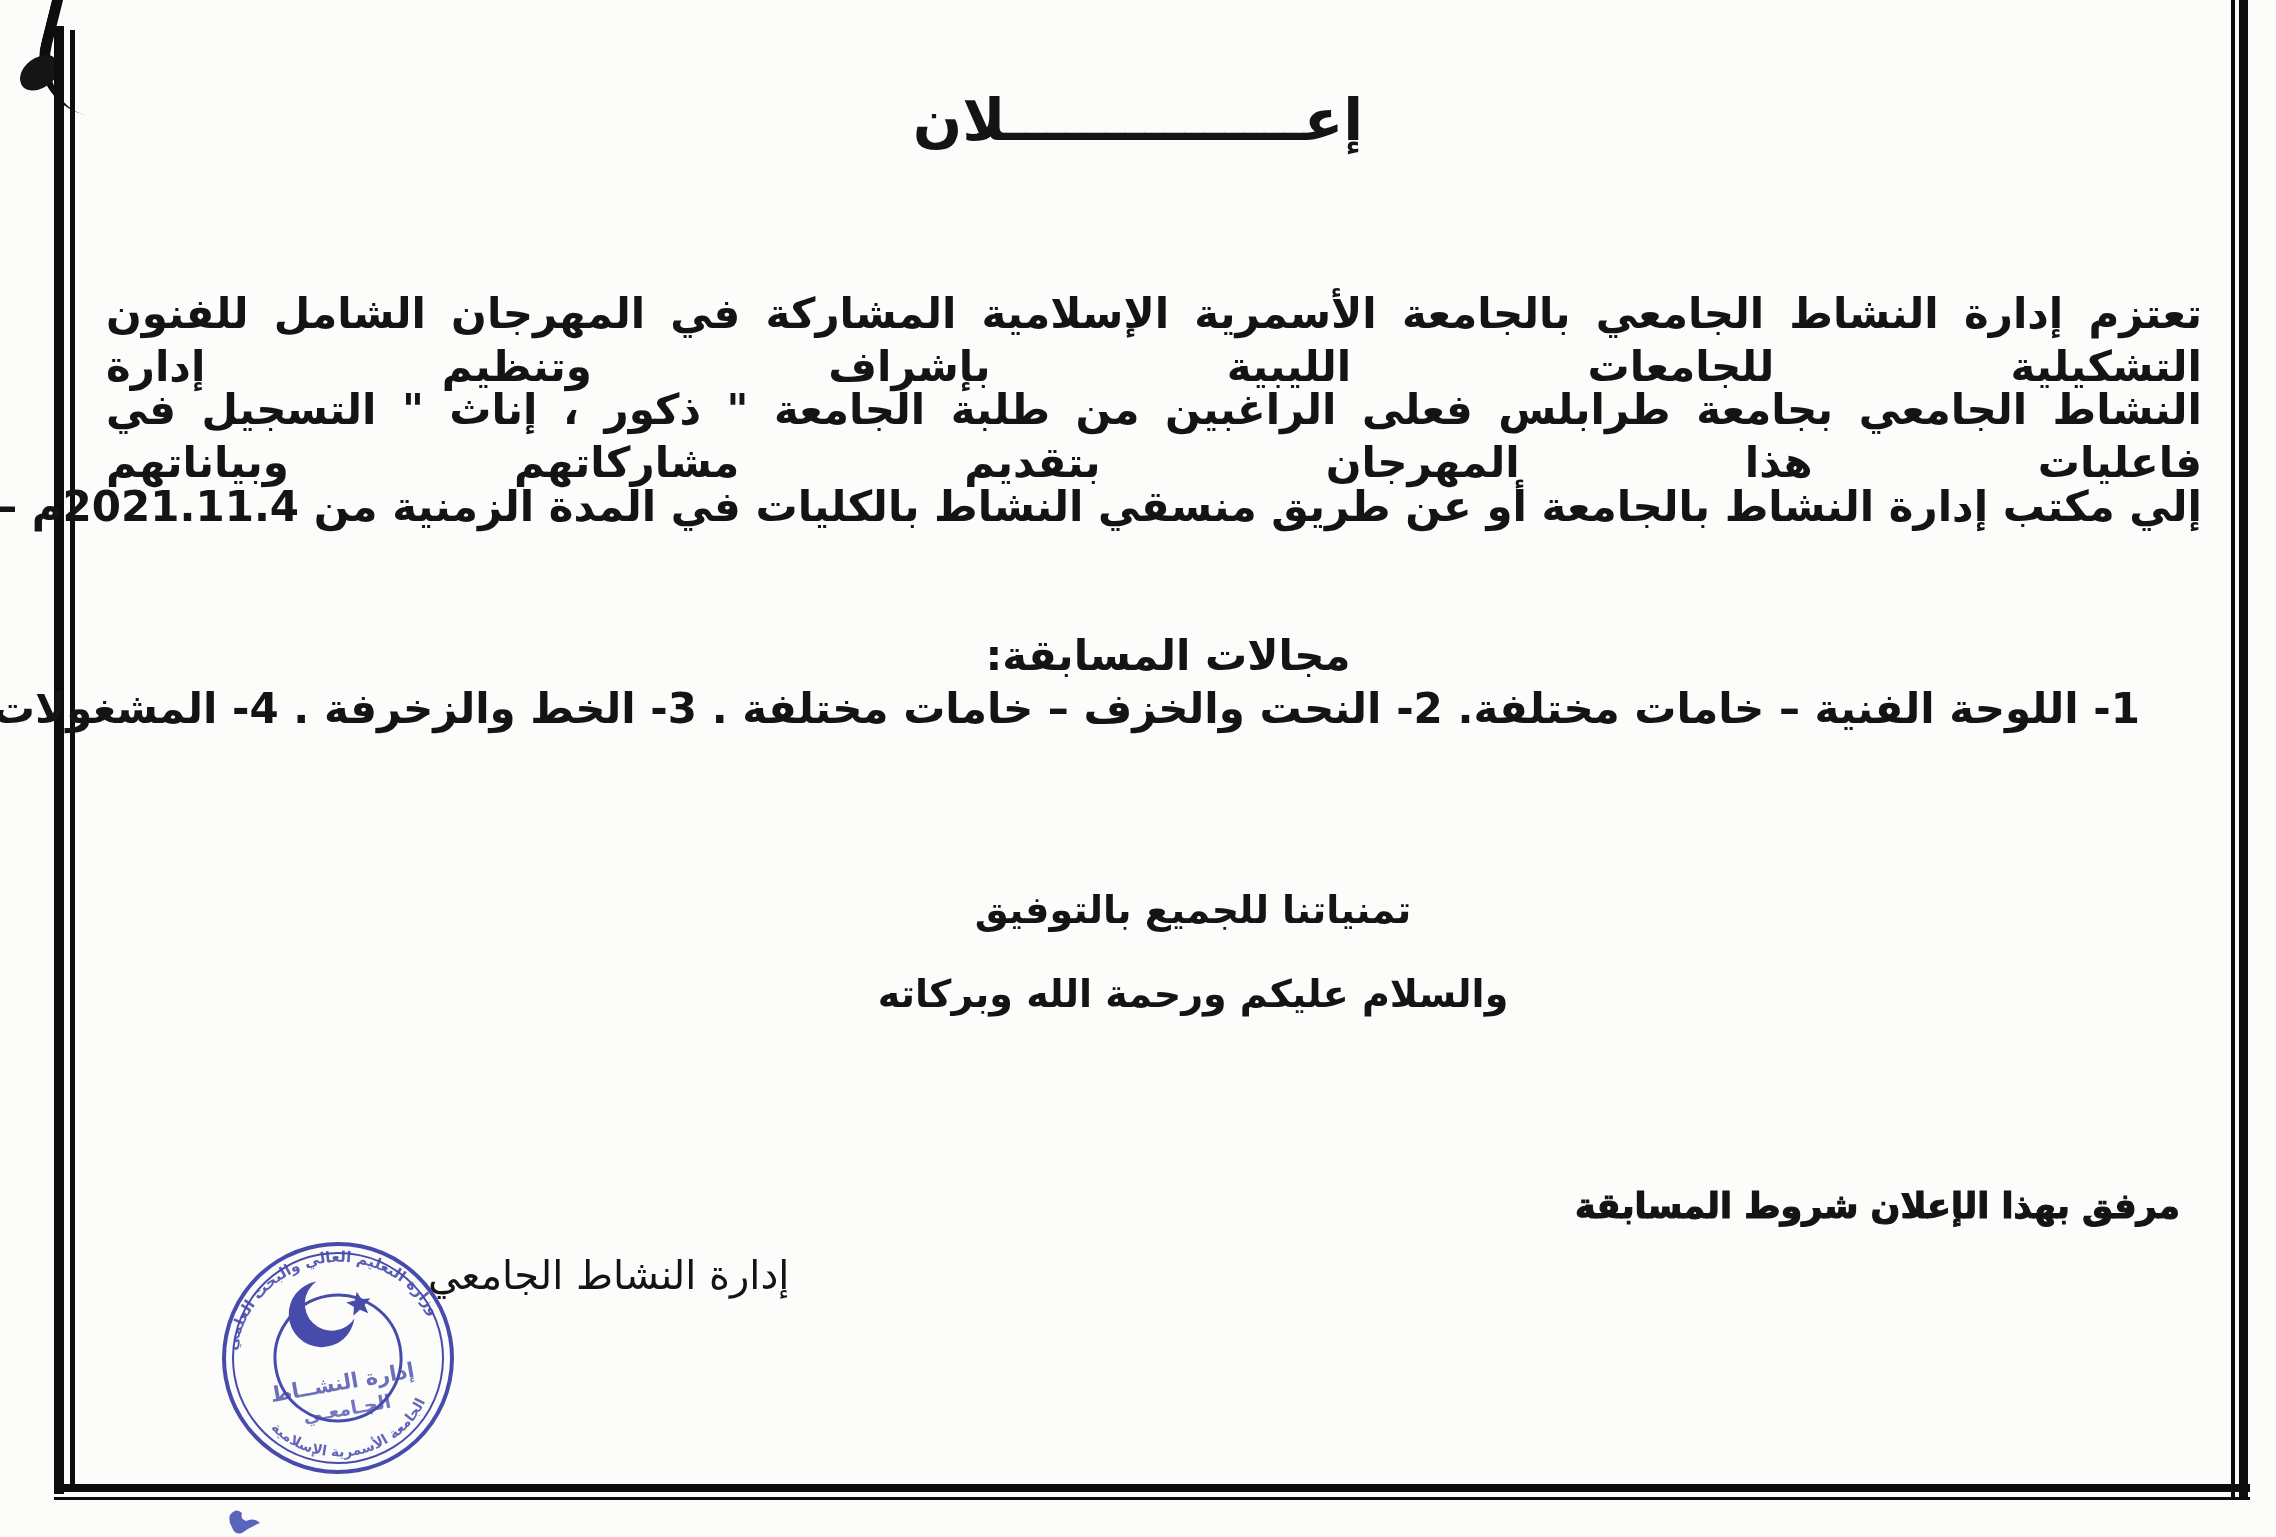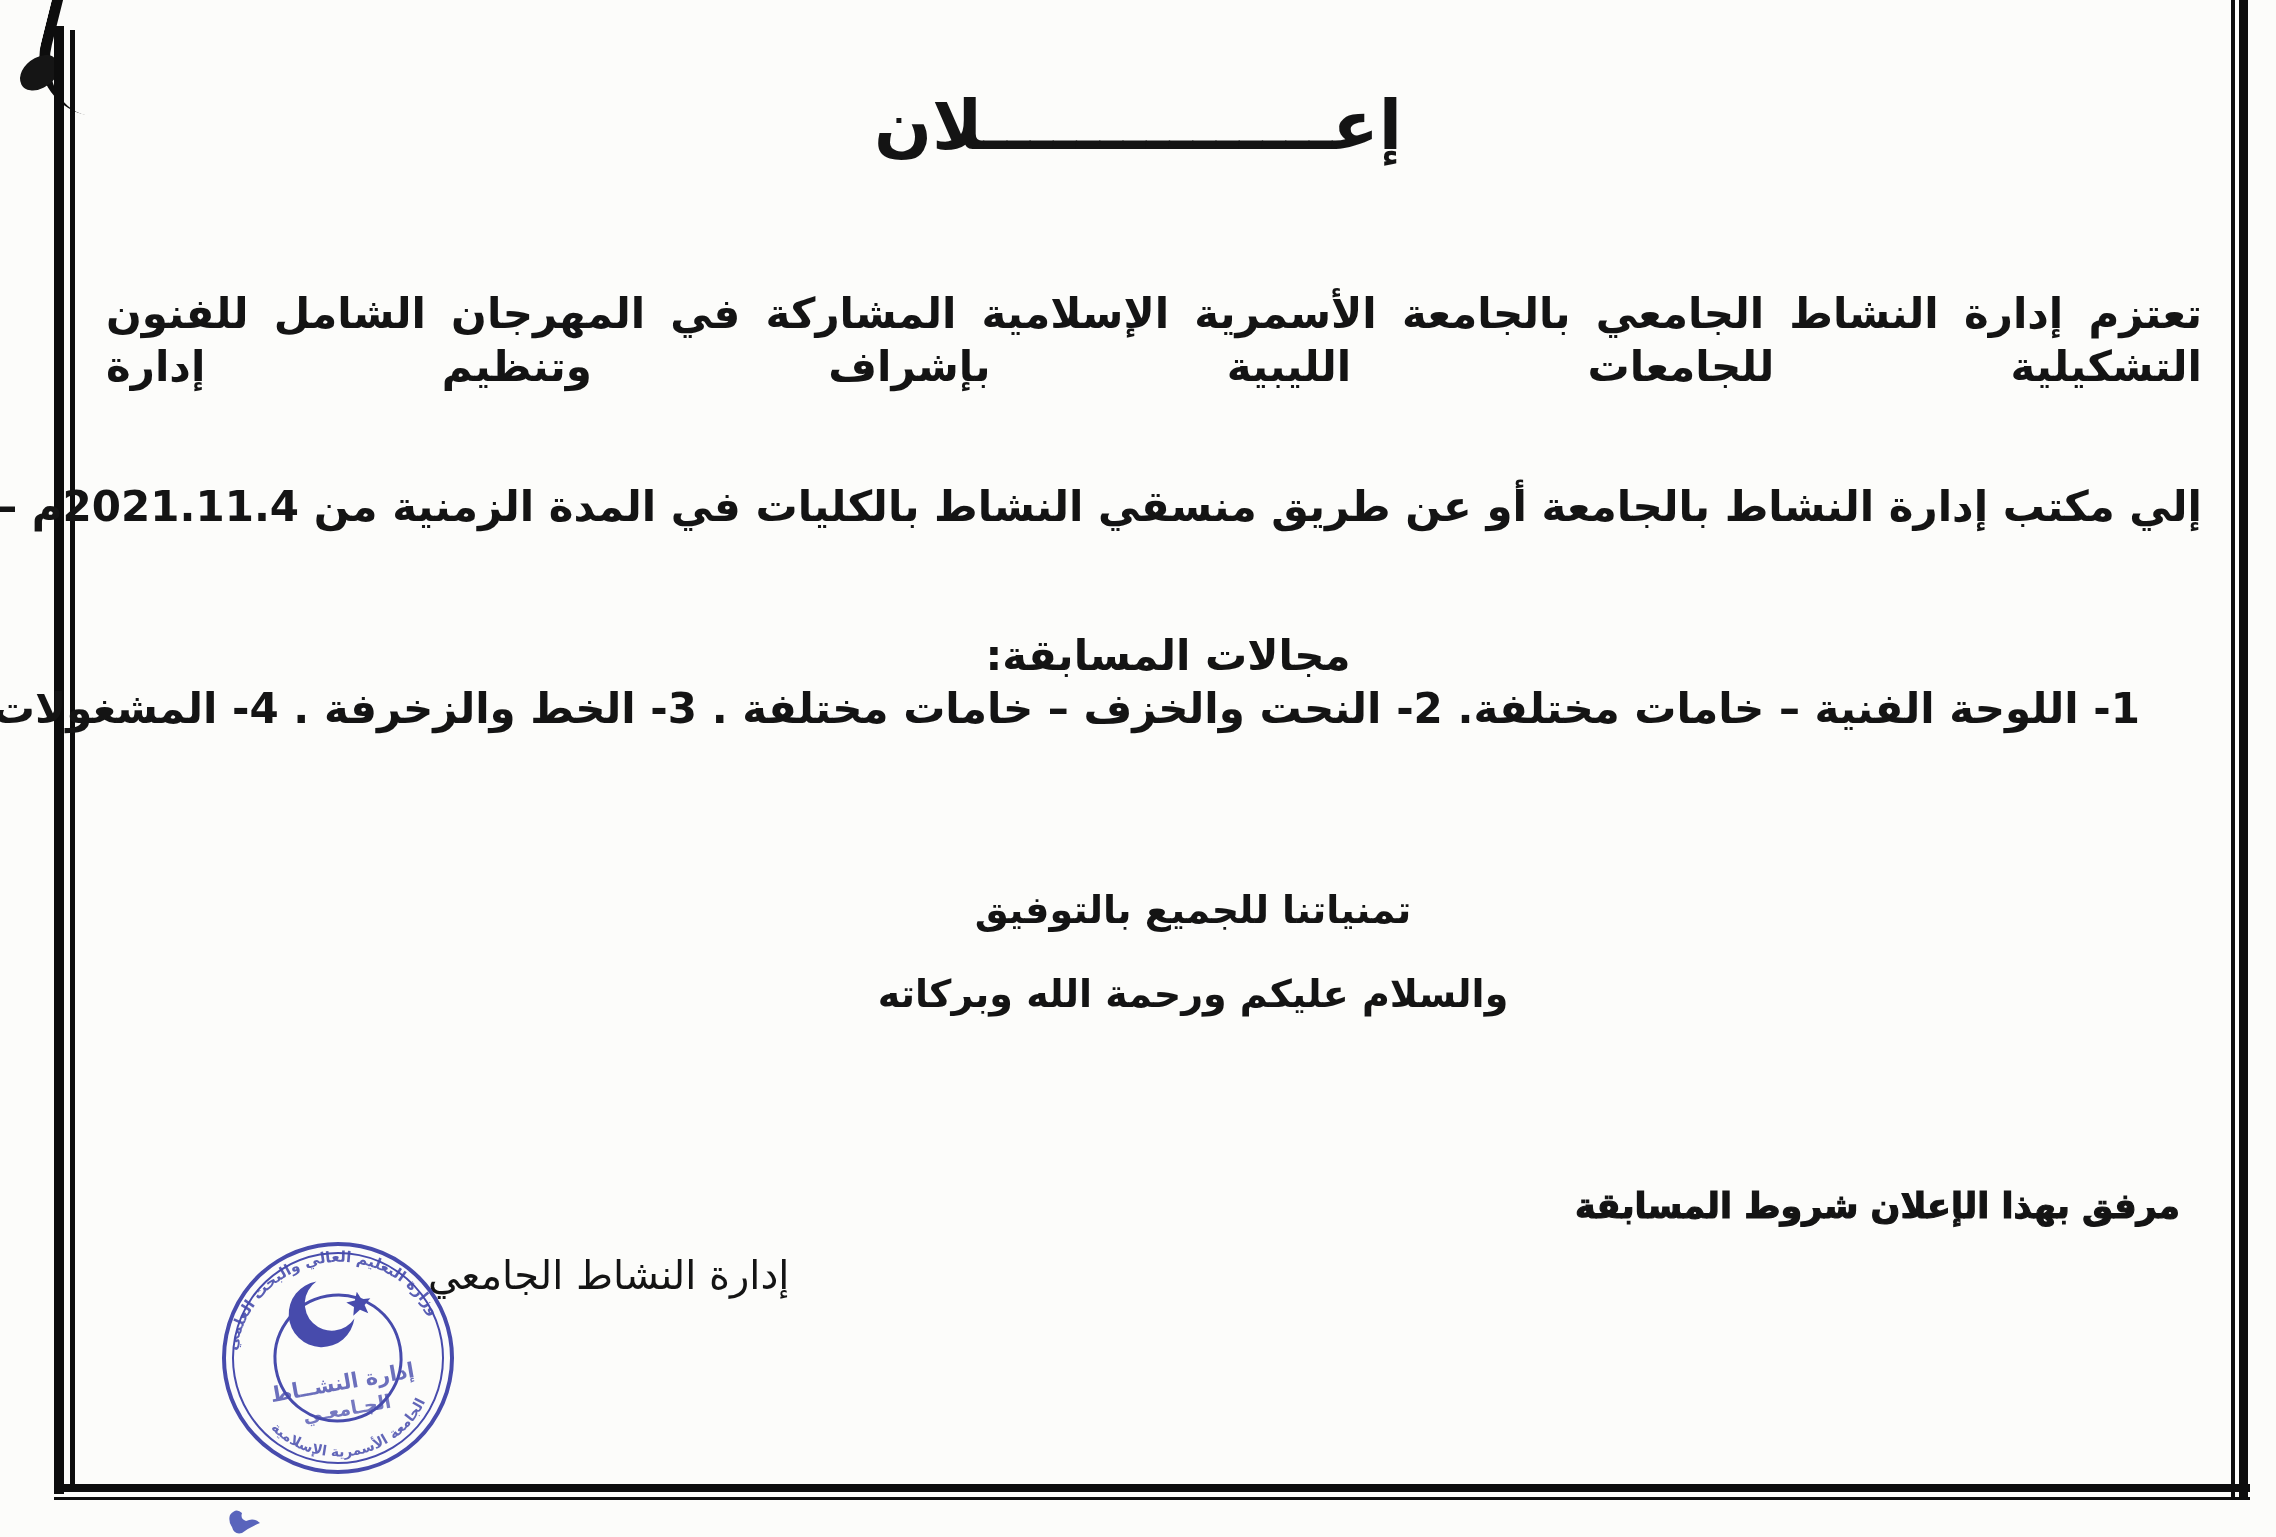--- a/index.html
+++ b/index.html
@@ -27,21 +27,21 @@
     transform:rotate(14deg);
   }
   .corner-blob{
     position:absolute;left:18px;top:58px;width:42px;height:30px;
     background:#151515;border-radius:60% 40% 55% 45%;transform:rotate(-28deg);
   }
   
   .title{
     position:absolute;top:86px;left:0;width:2276px;
     text-align:center;
-    font-size:68px;font-weight:bold;letter-spacing:1px;
+    font-size:58px;font-weight:bold;letter-spacing:1px;
   }
   .bodyline{
     position:absolute;right:74px;left:106px;
     font-size:42px;font-weight:700;line-height:1.25;
     white-space:nowrap;
   }
   .justified{
     white-space:normal;
     text-align:justify;
     text-align-last:justify;
@@ -87,20 +87,21 @@
   <div class="v-line border-left-outer"></div>
   <div class="v-line border-left-inner"></div>
   <div class="v-line border-right-outer"></div>
   <div class="v-line border-right-inner"></div>
   <div class="h-line border-bottom-outer"></div>
   <div class="h-line border-bottom-inner"></div>
 
   <div class="title">إعـــــــــــــــلان</div>
 
   <div class="bodyline justified l1">تعتزم إدارة النشاط الجامعي بالجامعة الأسمرية الإسلامية المشاركة في المهرجان الشامل للفنون التشكيلية للجامعات الليبية بإشراف وتنظيم  إدارة</div>
+  <div class="bodyline justified l2">النشاط الجامعي بجامعة طرابلس فعلى الراغبين من طلبة الجامعة  " ذكور ، إناث " التسجيل في فاعليات هذا المهرجان بتقديم مشاركاتهم وبياناتهم</div>
   <div class="bodyline l3">إلي مكتب إدارة النشاط بالجامعة أو عن طريق منسقي النشاط بالكليات في المدة الزمنية من 2021.11.4م —  2021.11.10 م</div>
 
   <div class="bodyline l4">مجالات المسابقة:</div>
   <div class="bodyline l5">1- اللوحة الفنية – خامات مختلفة.   2-  النحت والخزف – خامات مختلفة .  3-  الخط والزخرفة .  4-  المشغولات والمجسمات.</div>
 
   <div class="closing closing1">تمنياتنا للجميع بالتوفيق</div>
   <div class="closing closing2">والسلام عليكم ورحمة الله وبركاته</div>
 
   <div class="attachment">مرفق بهذا الإعلان شروط المسابقة</div>
 

